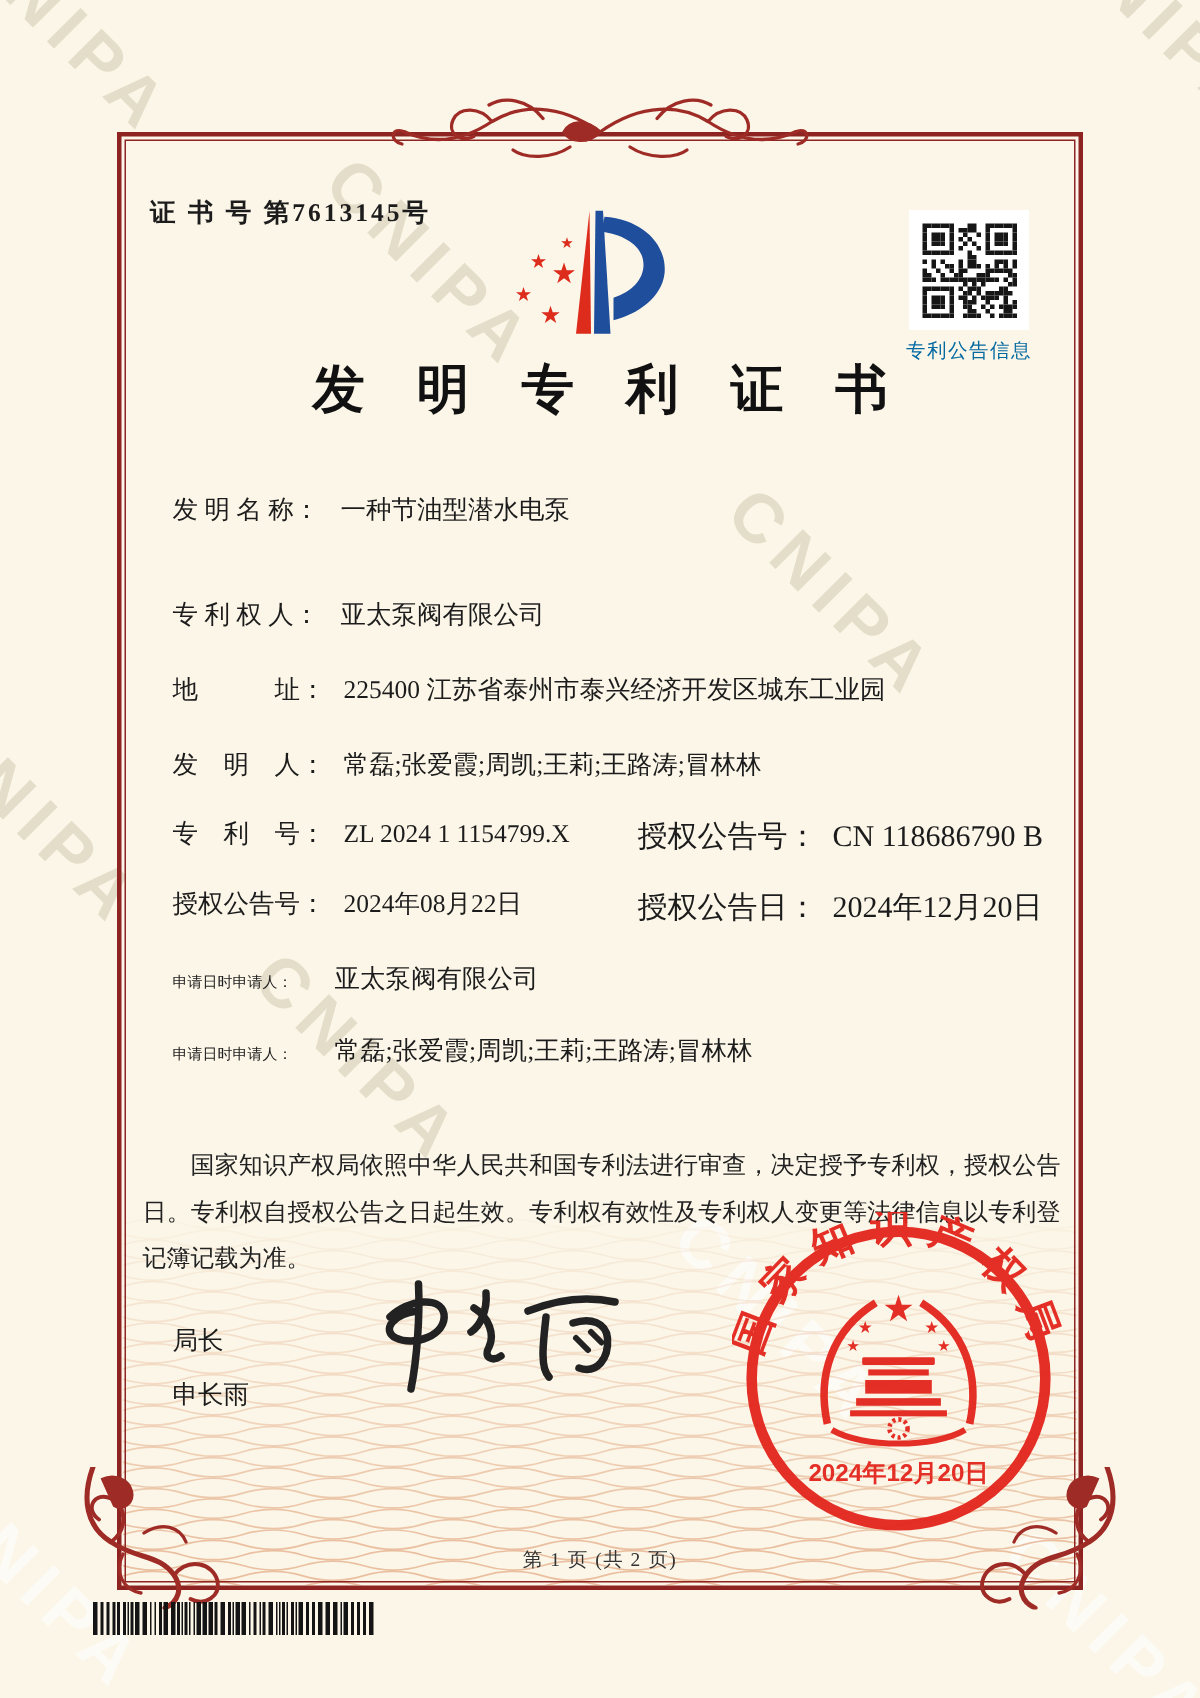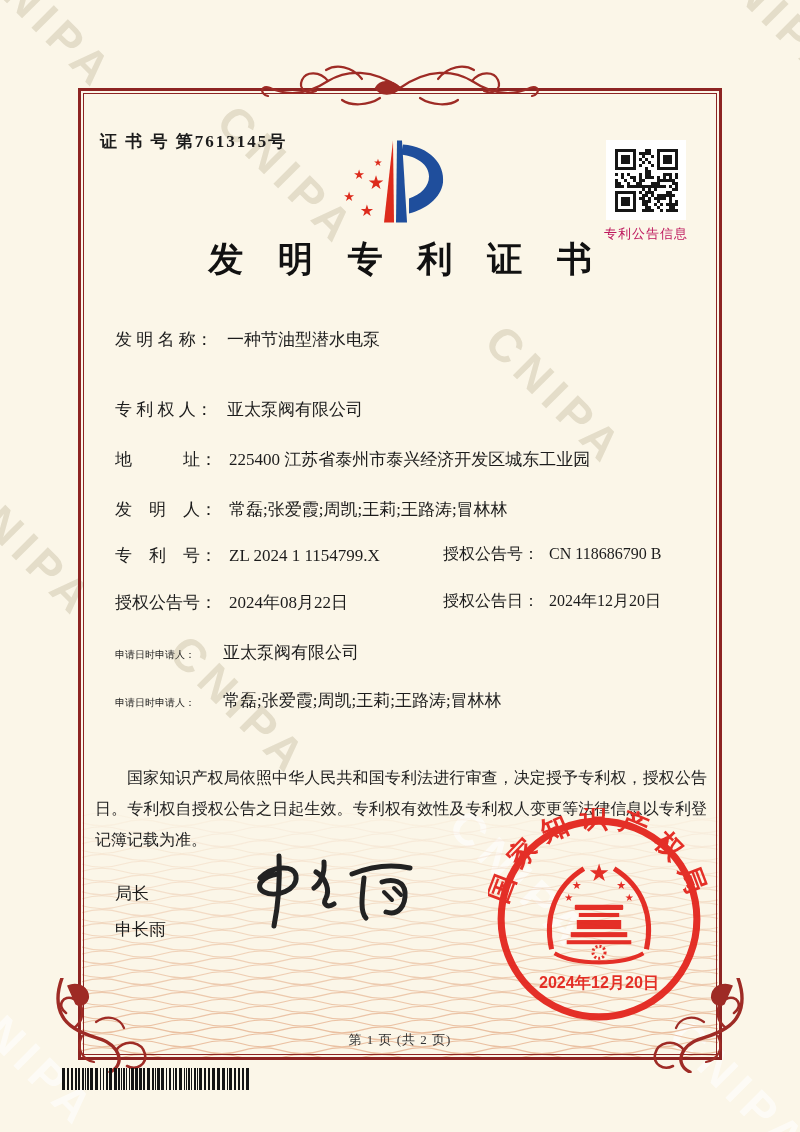--- a/index.html
+++ b/index.html
@@ -29,31 +29,31 @@
   #orn-bl{left:48px;top:978px;}
   #orn-br{left:642px;top:978px;}
   
   .cert-no{position:absolute;left:100px;top:130px;font-size:17px;letter-spacing:2px;z-index:4;font-weight:bold;}
   .logo{position:absolute;left:336px;top:133px;z-index:4;}
   .qr-block{position:absolute;left:596px;top:140px;width:100px;z-index:4;text-align:center;}
   .qr-wrap{width:80px;height:80px;margin:0 auto;background:#fff;display:flex;align-items:center;justify-content:center;}
   #qr{display:grid;grid-template-columns:repeat(21,3px);grid-auto-rows:3px;}
   #qr i{display:block;}
   #qr i.m{background:#161616;}
-  .qr-label{margin-top:5px;font-size:13px;letter-spacing:1px;color:#be185d;}
+  .qr-label{margin-top:5px;font-size:13px;letter-spacing:1px;color:#0369a1;}
   .title{
     position:absolute;left:0;top:236px;width:100%;text-align:center;z-index:4;
     font-size:35px;font-weight:bold;letter-spacing:13px;text-indent:13px;color:#111;
   }
   
   .row{position:absolute;left:115px;z-index:4;font-size:17px;white-space:nowrap;}
   .row .lbl{display:inline-block;min-width:100px;}
   .row .val{margin-left:12px;}
   .row.small .lbl{font-size:10px;min-width:96px;}
-  .rcol{position:absolute;left:443px;z-index:4;font-size:16px;white-space:nowrap;}
+  .rcol{position:absolute;left:425px;z-index:4;font-size:20px;white-space:nowrap;}
   .rcol .val{margin-left:10px;}
   
   .statement{
     position:absolute;left:95px;top:762px;width:612px;z-index:4;
     font-size:16px;line-height:31px;text-indent:2em;text-align:justify;color:#222;
   }
   
   .wave-band{position:absolute;left:82px;top:812px;width:636px;height:245px;z-index:2;overflow:hidden;}
   .sig-title{position:absolute;left:115px;top:882px;font-size:17px;z-index:4;}
   .sig-name{position:absolute;left:115px;top:918px;font-size:17px;z-index:4;}

